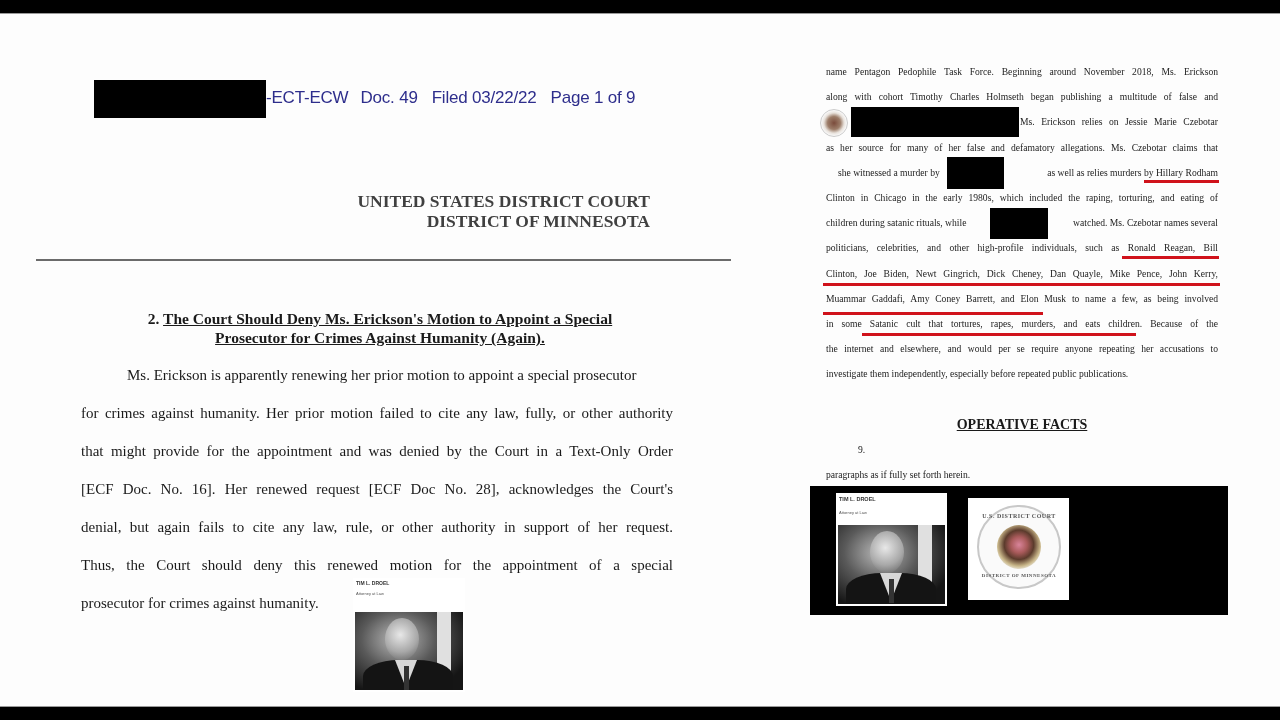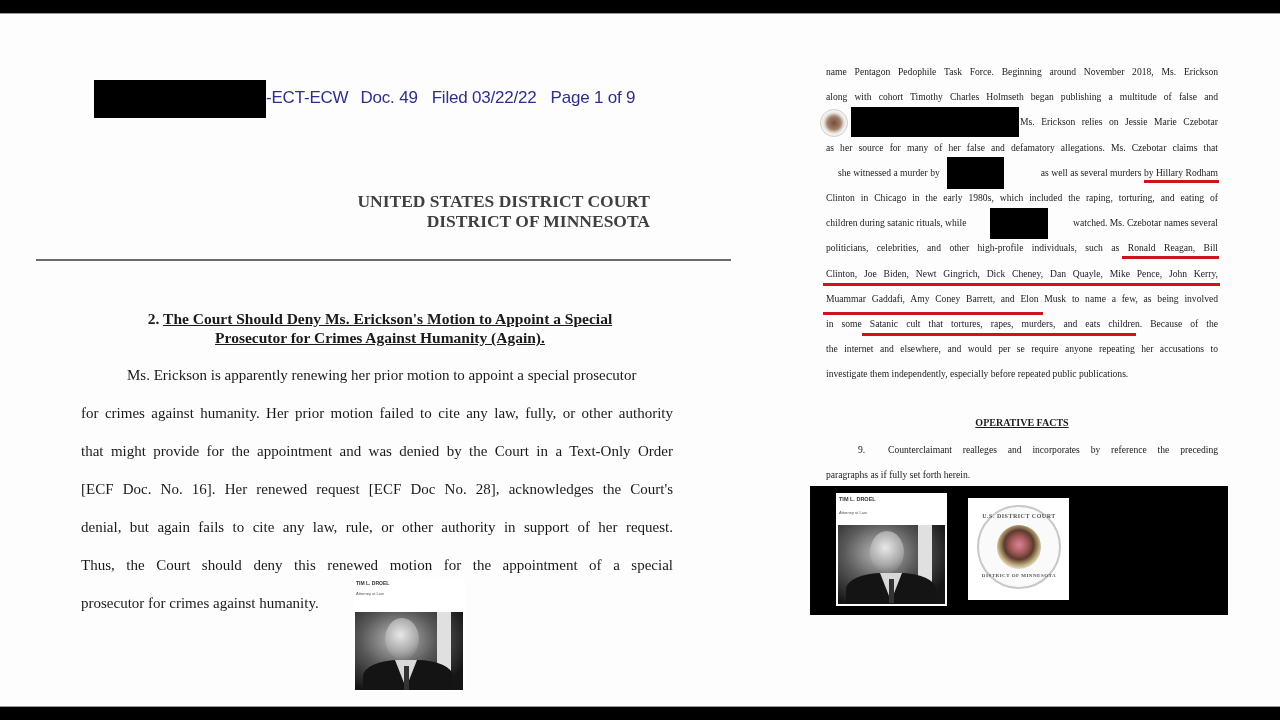--- a/index.html
+++ b/index.html
@@ -55,21 +55,21 @@
   .portrait .tie { position:absolute; background:#333; }
   .portrait .window { position:absolute; background:#e0e0e0; }
 
   
   .right-text {
     position:absolute; left:826px; width:392px; font-size:9.6px; line-height:25.2px; color:#222;
   }
   .r-line { height:25.2px; white-space:nowrap; text-align:justify; text-align-last:justify; overflow:hidden; }
   .r-line.last { text-align-last:left; }
   .ul-red { position:absolute; height:3px; background:#d0121b; }
-  .op-facts { position:absolute; left:826px; top:417px; width:392px; text-align:center; font-weight:bold; font-size:10px; text-decoration:underline; }
+  .op-facts { position:absolute; left:826px; top:417px; width:392px; text-align:center; font-weight:bold; font-size:14px; text-decoration:underline; }
   .seal-small {
     position:absolute; left:820px; top:109px; width:26px; height:26px; border-radius:50%;
     background:radial-gradient(circle, #7a4b3b 0%, #9d7e6a 35%, #e8e2dc 55%, #fafafa 70%);
     border:1px solid #ccc;
   }
   .black-panel { position:absolute; left:810px; top:486px; width:418px; height:129px; background:#000; }
   .seal-card { position:absolute; left:968px; top:498px; width:101px; height:102px; background:#fff; }
   .seal {
     position:absolute; left:9px; top:7px; width:84px; height:84px; border-radius:50%;
     border:2px solid #c8c8c8; box-sizing:border-box; background:#fafafa;
@@ -129,21 +129,21 @@
 <div class="redact" style="left:947px;top:157px;width:57px;height:32px;"></div>
 <div class="redact" style="left:990px;top:208px;width:58px;height:31px;"></div>
 
 <div class="right-text" style="top:59px;">
   <div class="r-line">name Pentagon Pedophile Task Force.  Beginning around November 2018, Ms. Erickson</div>
   <div class="r-line">along with cohort Timothy Charles Holmseth began publishing a multitude of false and</div>
   <div class="r-line" style="padding-left:194px;">Ms. Erickson relies on Jessie Marie Czebotar</div>
   <div class="r-line">as her source for many of her false and defamatory allegations.  Ms. Czebotar claims that</div>
   <div class="r-line" style="position:relative;">
     <span style="position:absolute;left:12px;">she witnessed a murder by</span>
-    <span style="position:absolute;right:0;">as well as several murders by Hillary Rodham</span>
+    <span style="position:absolute;right:0;">as well as relies murders by Hillary Rodham</span>
   </div>
   <div class="r-line">Clinton in Chicago in the early 1980s, which included the raping, torturing, and eating of</div>
   <div class="r-line" style="position:relative;">
     <span style="position:absolute;left:0;">children during satanic rituals, while</span>
     <span style="position:absolute;right:0;">watched.  Ms. Czebotar names several</span>
   </div>
   <div class="r-line">politicians, celebrities, and other high-profile individuals, such as Ronald Reagan, Bill</div>
   <div class="r-line">Clinton, Joe Biden, Newt Gingrich, Dick Cheney, Dan Quayle, Mike Pence, John Kerry,</div>
   <div class="r-line">Muammar Gaddafi, Amy Coney Barrett, and Elon Musk to name a few, as being involved</div>
   <div class="r-line">in some Satanic cult that tortures, rapes, murders, and eats children.  Because of the</div>
@@ -155,21 +155,20 @@
 <div class="ul-red" style="left:1122px;top:256px;width:97px;"></div>
 <div class="ul-red" style="left:823px;top:283px;width:397px;"></div>
 <div class="ul-red" style="left:823px;top:312px;width:220px;"></div>
 <div class="ul-red" style="left:862px;top:333px;width:274px;"></div>
 
 <div class="op-facts">OPERATIVE FACTS</div>
 
 <div style="position:absolute;left:826px;top:437px;width:392px;font-size:9.6px;line-height:25.2px;">
   <div style="white-space:nowrap;position:relative;height:25px;">
     <span style="position:absolute;left:32px;">9.</span>
-    <span style="position:absolute;left:62px;right:0;text-align:justify;text-align-last:justify;">Counterclaimant realleges and incorporates by reference the preceding</span>
   </div>
   <div>paragraphs as if fully set forth herein.</div>
 </div>
 
 <div class="black-panel"></div>
 
 <div class="photo-card" style="left:836px;top:493px;width:111px;height:113px;">
   <div class="photo-name" style="position:absolute;left:3px;top:3px;font-size:5.5px;">TIM L. DROEL</div>
   <div class="photo-sub" style="position:absolute;left:3px;top:17px;">Attorney at Law</div>
   <div class="portrait" style="left:2px;top:32px;width:107px;height:79px;">

